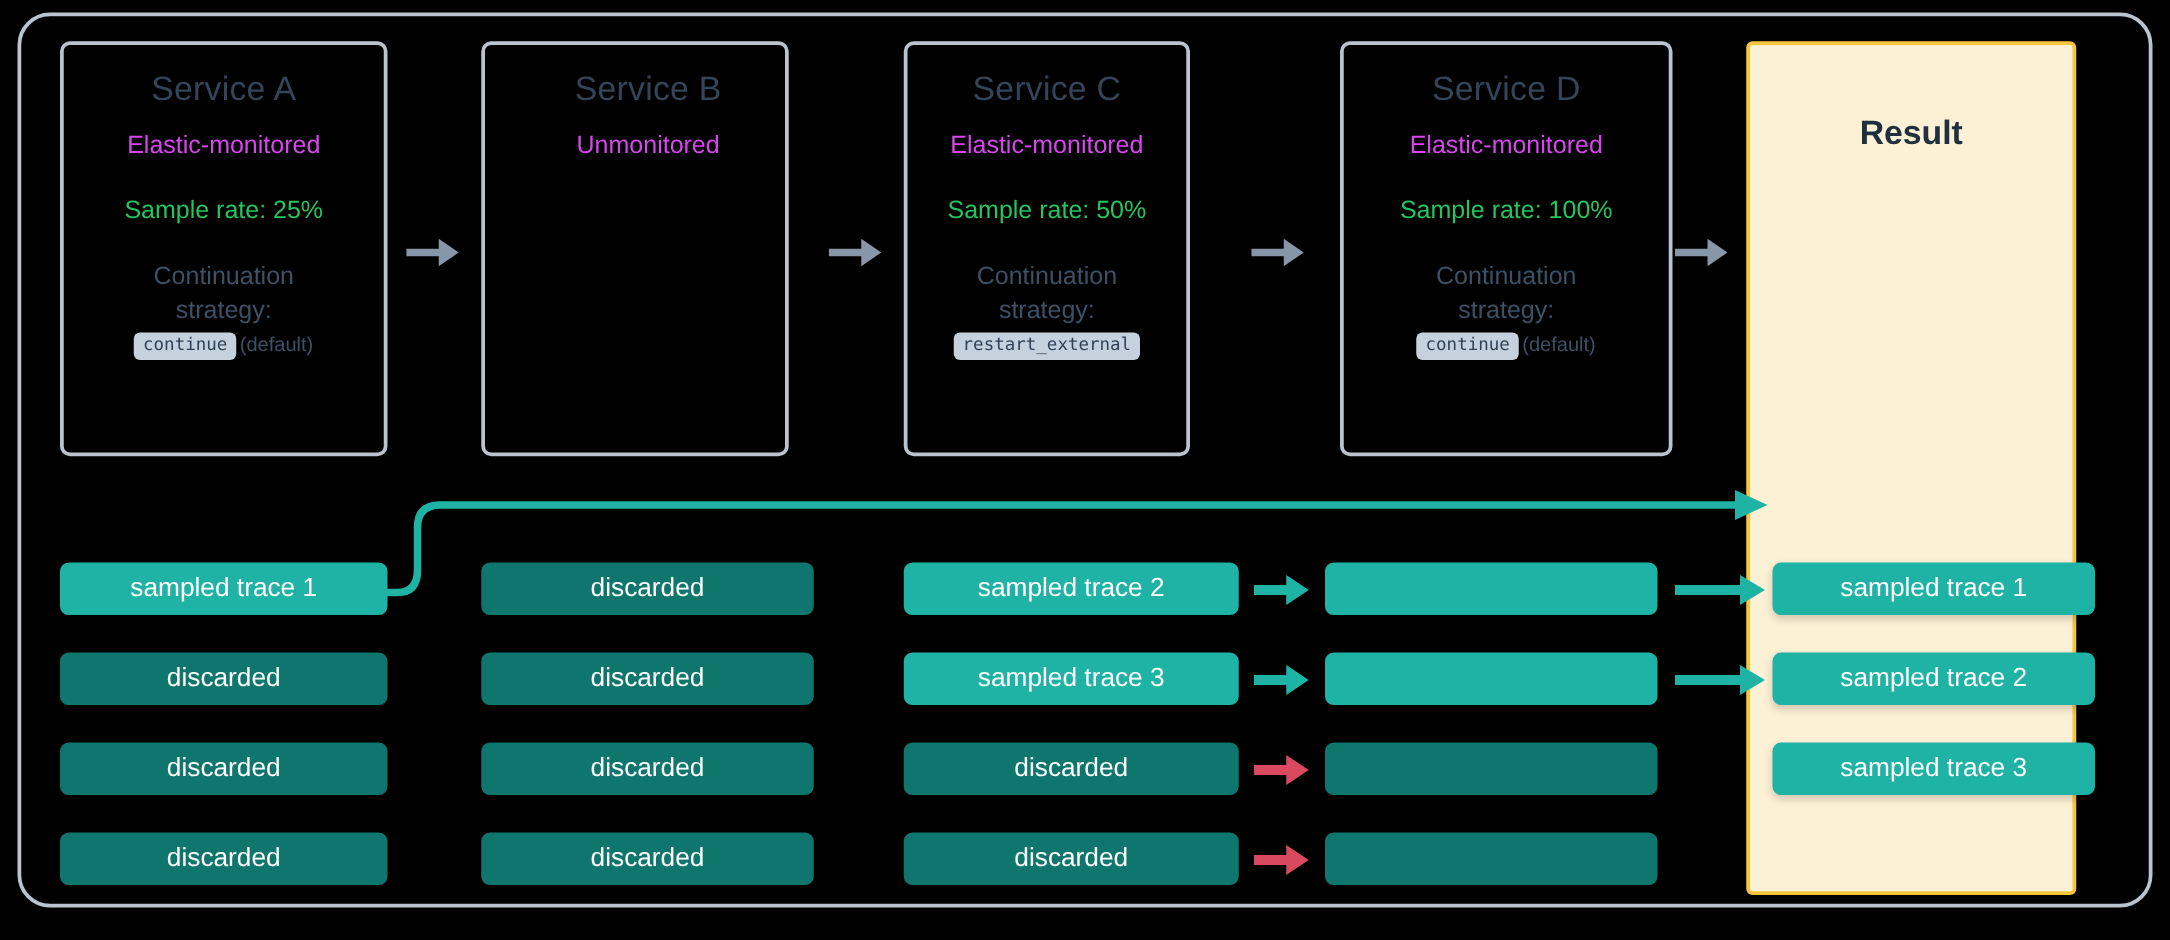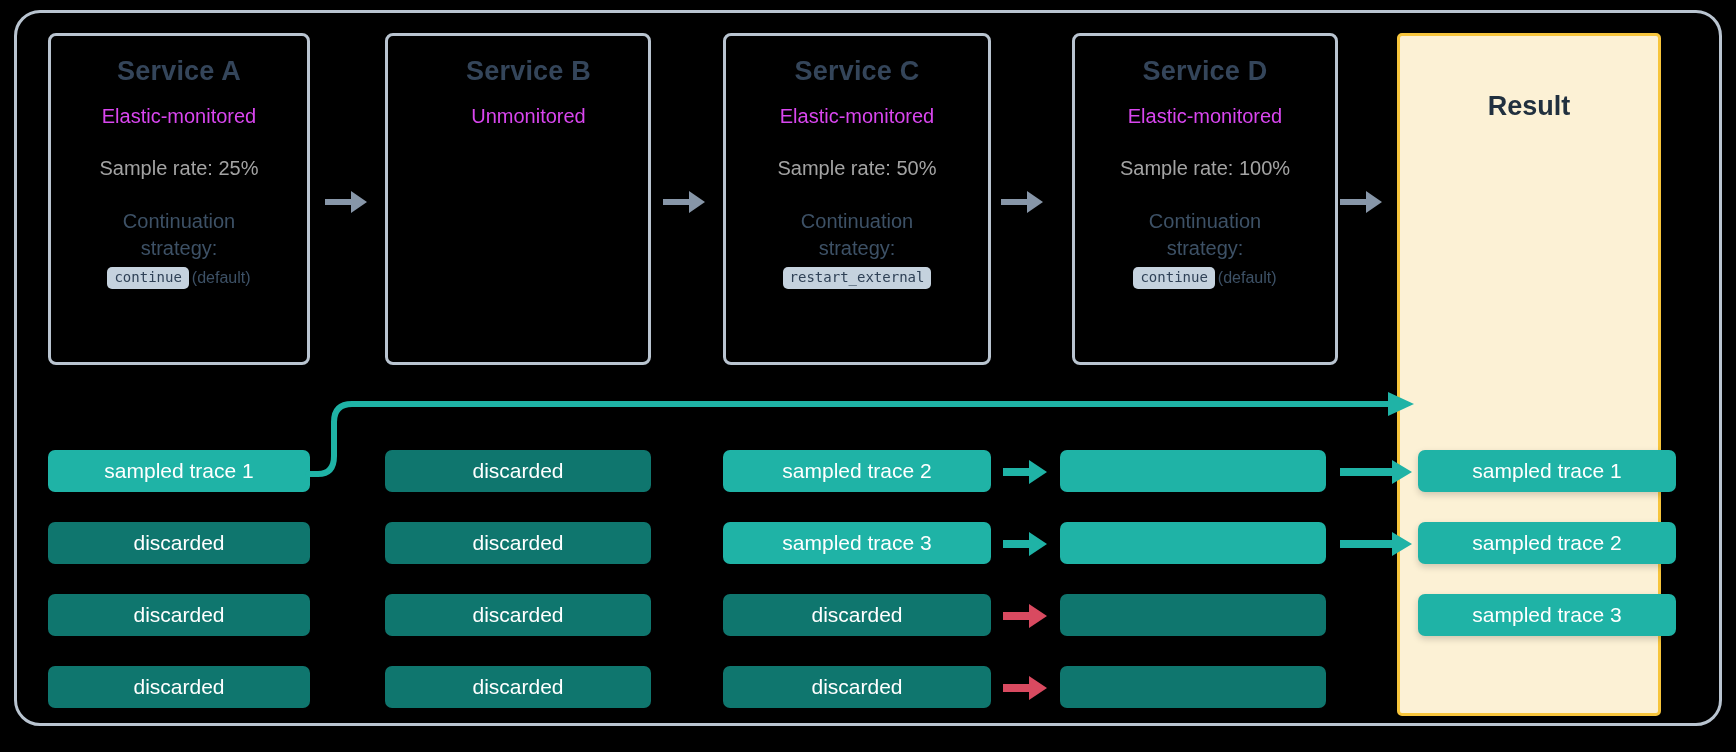--- a/index.html
+++ b/index.html
@@ -32,33 +32,33 @@
     top: 33px;
     height: 332px;
     border: 3px solid #b9c4d0;
     border-radius: 8px;
     background: #000000;
     padding: 20px 10px 0 10px;
     text-align: center;
   }
   .svc-title {
     font-size: 27px;
-    font-weight: bold;
+    font-weight: normal;
     color: #34455a;
     letter-spacing: 0.2px;
     margin-bottom: 18px;
   }
   .svc-sub {
     font-size: 20px;
     color: #d946ef;
     margin-bottom: 29px;
   }
   .svc-rate {
     font-size: 20px;
-    color: #a3a3a3;
+    color: #22c55e;
     margin-bottom: 28px;
   }
   .svc-strat-label {
     font-size: 20px;
     color: #3d5166;
     line-height: 1.33;
   }
   .svc-strat-line {
     margin-top: 2px;
     white-space: nowrap;
@@ -158,26 +158,26 @@
     <div class="svc-rate">Sample rate: 25%</div>
     <div class="svc-strat-label">
       <div>Continuation</div>
       <div>strategy:</div>
       <div class="svc-strat-line">
         <span class="code">continue</span><span class="code-note">(default)</span>
       </div>
     </div>
   </div>
 
-  <div class="svc-card" style="left:385px; width:266px;padding-left:31px;">
+  <div class="svc-card" style="left:385px; width:246px;padding-left:31px;">
     <div class="svc-title">Service B</div>
     <div class="svc-sub">Unmonitored</div>
   </div>
 
-  <div class="svc-card" style="left:723px; width:268px;">
+  <div class="svc-card" style="left:723px; width:229px;">
     <div class="svc-title">Service C</div>
     <div class="svc-sub">Elastic-monitored</div>
     <div class="svc-rate">Sample rate: 50%</div>
     <div class="svc-strat-label">
       <div>Continuation</div>
       <div>strategy:</div>
       <div class="svc-strat-line">
         <span class="code">restart_external</span>
       </div>
     </div>

